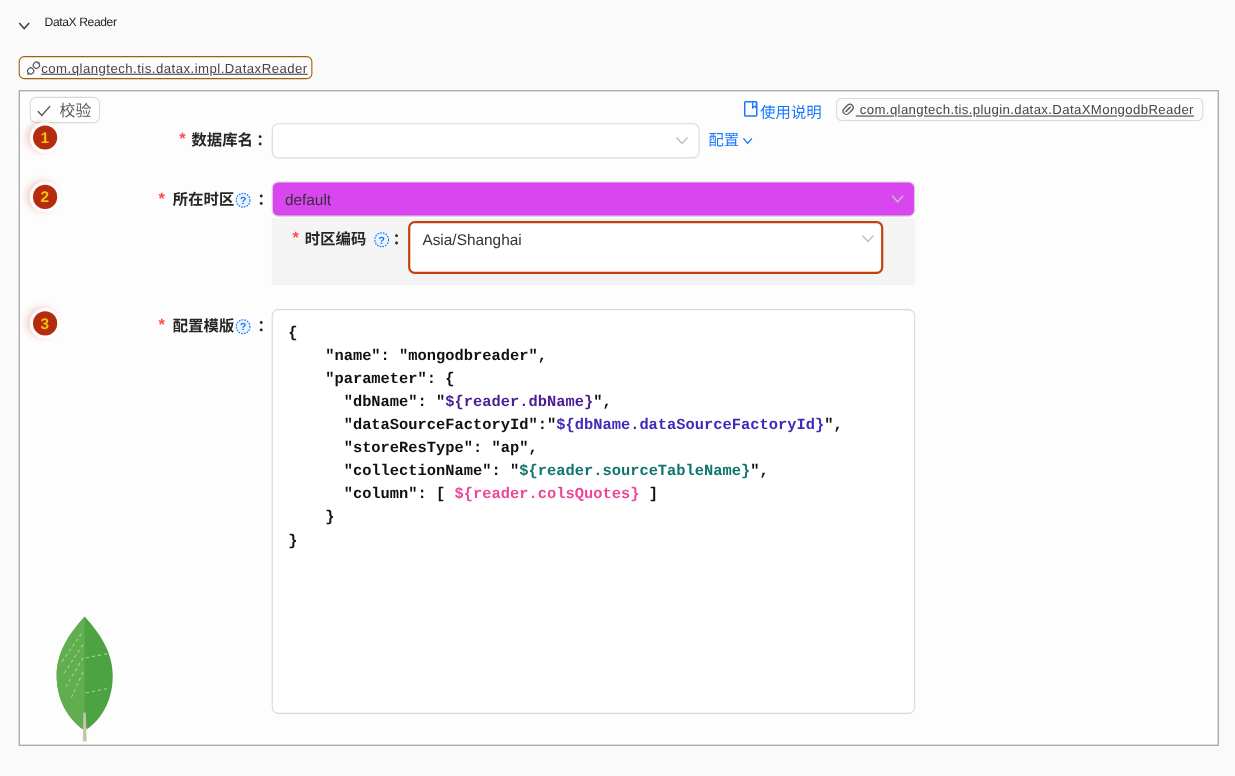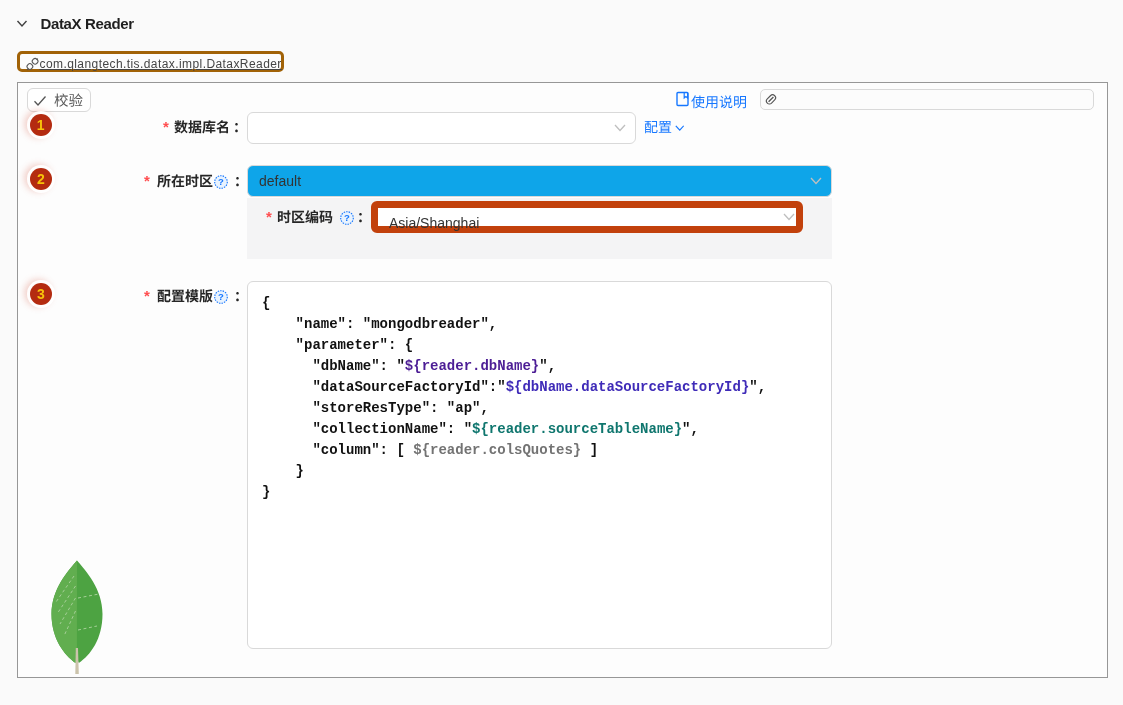--- a/index.html
+++ b/index.html
@@ -1,22 +1,22 @@
 <!DOCTYPE html>
 <html><head><meta charset="utf-8"><style>
 *{margin:0;padding:0;box-sizing:border-box}
 html,body{width:1123px;height:705px;background:#fafafa;font-family:"Liberation Sans",sans-serif;position:relative;overflow:hidden}
 .abs{position:absolute}
 </style></head><body>
 
 <svg class="abs" style="left:16px;top:18.5px" width="12" height="10" viewBox="0 0 12 10">
 <path d="M1.5 2 L6 7 L10.5 2" fill="none" stroke="#404040" stroke-width="1.4"></path>
   </svg>
-<div class="abs" style="left:40.5px;top:15px;font-size:15px;font-weight:bold;color:#1f1f1f;letter-spacing:-0.35px">DataX Reader</div>
-<div class="abs" style="left:16.5px;top:50.5px;width:267px;height:21px;border:3px solid #a16207;border-radius:5px;background:#fcfcfc;display:flex;padding-left:6px">
+<div class="abs" style="left:40.5px;top:15px;font-size:11px;font-weight:normal;color:#1f1f1f;letter-spacing:-0.35px">DataX Reader</div>
+<div class="abs" style="left:16.5px;top:50.5px;width:267px;height:21px;border:1px solid #a16207;border-radius:5px;background:#fcfcfc;display:flex;padding-left:6px">
 <svg width="13" height="14" viewBox="0 0 13 14" style="margin:3px 1px 0 0;flex:none">
 <g fill="none" stroke="#555" stroke-width="1.1">
 <rect x="1.2" y="6.8" width="5.4" height="5.4" rx="2.4" transform="rotate(-45 3.9 9.5)"></rect>
 <rect x="6.4" y="1.6" width="5.4" height="5.4" rx="2.4" transform="rotate(-45 9.1 4.3)"></rect>
 <path d="M2.2 11.6 L1 12.9 M10.6 2.9 L11.8 1.6" stroke-width="1.2"></path>
 </g>
     </svg>
     <span style="font-size:12px;color:#454545;text-decoration:underline;line-height:20px;letter-spacing:0.42px">com.qlangtech.tis.datax.impl.DataxReader</span>
   </div>
 <div class="abs" style="left:16.5px;top:82px;width:1091px;height:596px;border:1px solid #979797;background:#fdfdfd"></div>
@@ -45,20 +45,21 @@
       <path transform="translate(42.00,15.12) scale(0.014000,-0.014000)" d="M338 451V252H151V451ZM338 519H151V710H338ZM80 779V88H151V182H408V779ZM854 727V554H574V727ZM501 797V441C501 285 484 94 314 -35C330 -46 358 -71 369 -87C484 1 535 122 558 241H854V19C854 1 847 -5 829 -5C812 -6 749 -7 684 -4C695 -25 708 -57 711 -78C798 -78 852 -76 885 -64C917 -52 928 -28 928 19V797ZM854 486V309H568C573 354 574 399 574 440V486Z" fill="#1677ff"></path>
     </svg>
   </div>
 <div class="abs" style="left:760px;top:88.5px;width:334px;height:21px;border:1px solid #d9d9d9;border-radius:5px;background:#fcfcfc;display:flex;padding-left:3px">
 <svg width="12" height="13" viewBox="0 0 12 13" style="margin:3.5px 1px 0 1px;flex:none">
 <g fill="none" stroke="#555" stroke-width="1.15">
 <rect x="0.8" y="3.4" width="10.4" height="6.0" rx="3.0" transform="rotate(-45 6 6.4)"></rect>
 <path d="M3.6 8.8 L8.4 4.0" stroke-width="1.3"></path>
 </g>
     </svg>
+    <span style="font-size:12px;color:#454545;text-decoration:underline;line-height:20px;letter-spacing:0.33px">&nbsp;com.qlangtech.tis.plugin.datax.DataXMongodbReader</span>
   </div>
 <div class="abs" style="left:29.700000000000003px;top:113.5px;width:22px;height:22px;border-radius:50%;background:#b42b10;box-shadow:0 0 0 3px rgba(255,255,255,0.95),-3px -1px 6px 3px rgba(214,96,77,0.28);color:#f7c20a;font-size:14px;font-weight:bold;text-align:center;line-height:22px">1</div>
 <div class="abs" style="left:29.799999999999997px;top:168px;width:22px;height:22px;border-radius:50%;background:#b42b10;box-shadow:0 0 0 3px rgba(255,255,255,0.95),-3px -1px 6px 3px rgba(214,96,77,0.28);color:#f7c20a;font-size:14px;font-weight:bold;text-align:center;line-height:22px">2</div>
 <div class="abs" style="left:29.799999999999997px;top:283px;width:22px;height:22px;border-radius:50%;background:#b42b10;box-shadow:0 0 0 3px rgba(255,255,255,0.95),-3px -1px 6px 3px rgba(214,96,77,0.28);color:#f7c20a;font-size:14px;font-weight:bold;text-align:center;line-height:22px">3</div>
 <div class="abs" style="left:163px;top:118px;font-size:15px;font-weight:bold;color:#ff4d4f">*</div>
 <div style="position:absolute;left:174px;top:117px">
     <svg width="57" height="20" viewBox="0 0 57 20" style="display:block">
       <path transform="translate(0.00,15.12) scale(0.014000,-0.014000)" d="M424 838C408 800 380 745 358 710L434 676C460 707 492 753 525 798ZM374 238C356 203 332 172 305 145L223 185L253 238ZM80 147C126 129 175 105 223 80C166 45 99 19 26 3C46 -18 69 -60 80 -87C170 -62 251 -26 319 25C348 7 374 -11 395 -27L466 51C446 65 421 80 395 96C446 154 485 226 510 315L445 339L427 335H301L317 374L211 393C204 374 196 355 187 335H60V238H137C118 204 98 173 80 147ZM67 797C91 758 115 706 122 672H43V578H191C145 529 81 485 22 461C44 439 70 400 84 373C134 401 187 442 233 488V399H344V507C382 477 421 444 443 423L506 506C488 519 433 552 387 578H534V672H344V850H233V672H130L213 708C205 744 179 795 153 833ZM612 847C590 667 545 496 465 392C489 375 534 336 551 316C570 343 588 373 604 406C623 330 646 259 675 196C623 112 550 49 449 3C469 -20 501 -70 511 -94C605 -46 678 14 734 89C779 20 835 -38 904 -81C921 -51 956 -8 982 13C906 55 846 118 799 196C847 295 877 413 896 554H959V665H691C703 719 714 774 722 831ZM784 554C774 469 759 393 736 327C709 397 689 473 675 554Z" fill="#262626"></path>
       <path transform="translate(14.00,15.12) scale(0.014000,-0.014000)" d="M485 233V-89H588V-60H830V-88H938V233H758V329H961V430H758V519H933V810H382V503C382 346 374 126 274 -22C300 -35 351 -71 371 -92C448 21 479 183 491 329H646V233ZM498 707H820V621H498ZM498 519H646V430H497L498 503ZM588 35V135H830V35ZM142 849V660H37V550H142V371L21 342L48 227L142 254V51C142 38 138 34 126 34C114 33 79 33 42 34C57 3 70 -47 73 -76C138 -76 182 -72 212 -53C243 -35 252 -5 252 50V285L355 316L340 424L252 400V550H353V660H252V849Z" fill="#262626"></path>
       <path transform="translate(28.00,15.12) scale(0.014000,-0.014000)" d="M461 828C472 806 482 780 491 756H111V474C111 327 104 118 21 -25C49 -37 102 -72 123 -93C215 62 230 310 230 474V644H460C451 615 440 585 429 557H267V450H380C364 419 351 396 343 385C322 352 305 333 284 327C298 295 318 236 324 212C333 222 378 228 425 228H574V147H242V38H574V-89H694V38H958V147H694V228H890L891 334H694V418H574V334H439C463 369 487 409 510 450H925V557H564L587 610L478 644H960V756H625C616 788 599 825 582 854Z" fill="#262626"></path>
@@ -94,21 +95,21 @@
   </div>
 <svg class="abs" style="left:214px;top:174.5px" width="14" height="14" viewBox="0 0 14 14">
 <circle cx="7" cy="7" r="6.3" fill="#e9f3fe" stroke="#1677ff" stroke-width="1.15" stroke-dasharray="1.5 1.05"></circle>
 <text x="7" y="10.4" font-size="9.5" font-weight="bold" fill="#1677ff" text-anchor="middle" font-family="Liberation Sans">?</text>
   </svg>
 <div style="position:absolute;left:233.5px;top:171px">
     <svg width="15" height="20" viewBox="0 0 15 20" style="display:block">
       <path transform="translate(0.00,15.12) scale(0.014000,-0.014000)" d="M250 469C303 469 345 509 345 563C345 618 303 658 250 658C197 658 155 618 155 563C155 509 197 469 250 469ZM250 -8C303 -8 345 32 345 86C345 141 303 181 250 181C197 181 155 141 155 86C155 32 197 -8 250 -8Z" fill="#262626"></path>
     </svg>
   </div>
-<div class="abs" style="left:247px;top:165px;width:585px;height:32px;border:1px solid #d9d9d9;border-radius:6px;background:#0ea5e9;display:flex">
+<div class="abs" style="left:247px;top:165px;width:585px;height:32px;border:1px solid #d9d9d9;border-radius:6px;background:#d946ef;display:flex">
     <span style="font-size:14px;color:#333;line-height:30px;padding-left:11px">default</span>
   </div>
 <svg class="abs" style="left:810.0px;top:177.0px" width="12" height="8.0" viewBox="0 0 12 8">
 <path d="M1 1 L6 6.5 L11 1" fill="none" stroke="#bfbfbf" stroke-width="1.3"></path>
   </svg>
 <div class="abs" style="left:247px;top:197.5px;width:585px;height:61.5px;background:#f4f4f5"></div>
 <div class="abs" style="left:266px;top:208px;font-size:15px;font-weight:bold;color:#ff4d4f">*</div>
 <div style="position:absolute;left:277px;top:207px">
     <svg width="57" height="20" viewBox="0 0 57 20" style="display:block">
       <path transform="translate(0.00,15.12) scale(0.014000,-0.014000)" d="M459 428C507 355 572 256 601 198L708 260C675 317 607 411 558 480ZM299 385V203H178V385ZM299 490H178V664H299ZM66 771V16H178V96H411V771ZM747 843V665H448V546H747V71C747 51 739 44 717 44C695 44 621 44 551 47C569 13 588 -41 593 -74C693 -75 764 -72 808 -53C853 -34 869 -2 869 70V546H971V665H869V843Z" fill="#262626"></path>
@@ -119,21 +120,21 @@
   </div>
 <svg class="abs" style="left:340px;top:210.5px" width="14" height="14" viewBox="0 0 14 14">
 <circle cx="7" cy="7" r="6.3" fill="#e9f3fe" stroke="#1677ff" stroke-width="1.15" stroke-dasharray="1.5 1.05"></circle>
 <text x="7" y="10.4" font-size="9.5" font-weight="bold" fill="#1677ff" text-anchor="middle" font-family="Liberation Sans">?</text>
   </svg>
 <div style="position:absolute;left:357px;top:207px">
     <svg width="15" height="20" viewBox="0 0 15 20" style="display:block">
       <path transform="translate(0.00,15.12) scale(0.014000,-0.014000)" d="M250 469C303 469 345 509 345 563C345 618 303 658 250 658C197 658 155 618 155 563C155 509 197 469 250 469ZM250 -8C303 -8 345 32 345 86C345 141 303 181 250 181C197 181 155 141 155 86C155 32 197 -8 250 -8Z" fill="#262626"></path>
     </svg>
   </div>
-<div class="abs" style="left:371px;top:201px;width:432px;height:32px;border:7px solid #c2410c;border-radius:6px;background:#fff;display:flex">
+<div class="abs" style="left:371px;top:201px;width:432px;height:48px;border:2px solid #c2410c;border-radius:6px;background:#fff;display:flex">
     <span style="font-size:14px;color:#333;line-height:30px;padding-left:11px">Asia/Shanghai</span>
   </div>
 <svg class="abs" style="left:782.5px;top:213.0px" width="12" height="8.0" viewBox="0 0 12 8">
 <path d="M1 1 L6 6.5 L11 1" fill="none" stroke="#bfbfbf" stroke-width="1.3"></path>
   </svg>
 <div class="abs" style="left:144px;top:287px;font-size:15px;font-weight:bold;color:#ff4d4f">*</div>
 <div style="position:absolute;left:157px;top:286px">
     <svg width="57" height="20" viewBox="0 0 57 20" style="display:block">
       <path transform="translate(0.00,15.12) scale(0.014000,-0.014000)" d="M537 804V688H820V500H540V83C540 -42 576 -76 687 -76C710 -76 803 -76 827 -76C931 -76 963 -25 975 145C943 152 893 173 867 193C861 60 855 36 817 36C796 36 722 36 704 36C665 36 659 41 659 83V386H820V323H936V804ZM152 141H386V72H152ZM152 224V302C164 295 186 277 195 266C241 317 252 391 252 448V528H286V365C286 306 299 292 342 292C351 292 368 292 377 292H386V224ZM42 813V708H177V627H61V-84H152V-21H386V-70H481V627H375V708H500V813ZM255 627V708H295V627ZM152 304V528H196V449C196 403 192 348 152 304ZM342 528H386V350L380 354C379 352 376 351 367 351C363 351 353 351 350 351C342 351 342 352 342 366Z" fill="#262626"></path>
       <path transform="translate(14.00,15.12) scale(0.014000,-0.014000)" d="M664 734H780V676H664ZM441 734H555V676H441ZM220 734H331V676H220ZM168 428V21H51V-63H953V21H830V428H528L535 467H923V554H549L555 595H901V814H105V595H432L429 554H65V467H420L414 428ZM281 21V60H712V21ZM281 258H712V220H281ZM281 319V355H712V319ZM281 161H712V121H281Z" fill="#262626"></path>
@@ -151,21 +152,21 @@
     </svg>
   </div>
 <div class="abs" style="left:247px;top:281px;width:585px;height:368px;border:1px solid #d9d9d9;border-radius:6px;background:#fff;overflow:hidden">
 <pre style="font-family:'Liberation Mono',monospace;font-size:14px;font-weight:bold;line-height:21px;color:#111;margin:10.5px 0 0 14px">{
     "name": "mongodbreader",
     "parameter": {
       "dbName": "<span style="color:#4c1d95">${reader.dbName}</span>",
       "dataSourceFactoryId":"<span style="color:#3f2bb8">${dbName.dataSourceFactoryId}</span>",
       "storeResType": "ap",
       "collectionName": "<span style="color:#0f766e">${reader.sourceTableName}</span>",
-      "column": [ <span style="color:#737373">${reader.colsQuotes}</span> ]
+      "column": [ <span style="color:#ec4899">${reader.colsQuotes}</span> ]
     }
 }</pre>
   </div>
 <svg class="abs" style="left:46px;top:556px" width="62" height="124" viewBox="0 0 62 124">
 <path d="M31 4.5 C22 15 5.5 33 5.5 58 C5.5 83 18.5 99 29.5 107 L31.2 103.5 L32.8 107 C44.5 99 56.5 83 56.5 58 C56.5 33 40 15 31 4.5 Z" fill="#4da342"></path>
 <path d="M31 4.5 C22 15 5.5 33 5.5 58 C5.5 83 18.5 99 29.5 107 L30.9 103.5 L31 5 Z" fill="#61ae4f"></path>
 <g stroke="#a5cf97" stroke-width="1" stroke-dasharray="3 2.6" fill="none">
 <path d="M28 20 L10 46"></path>
       <path d="M29.5 30 L11 58"></path>
       <path d="M29.5 42 L14 68"></path>

